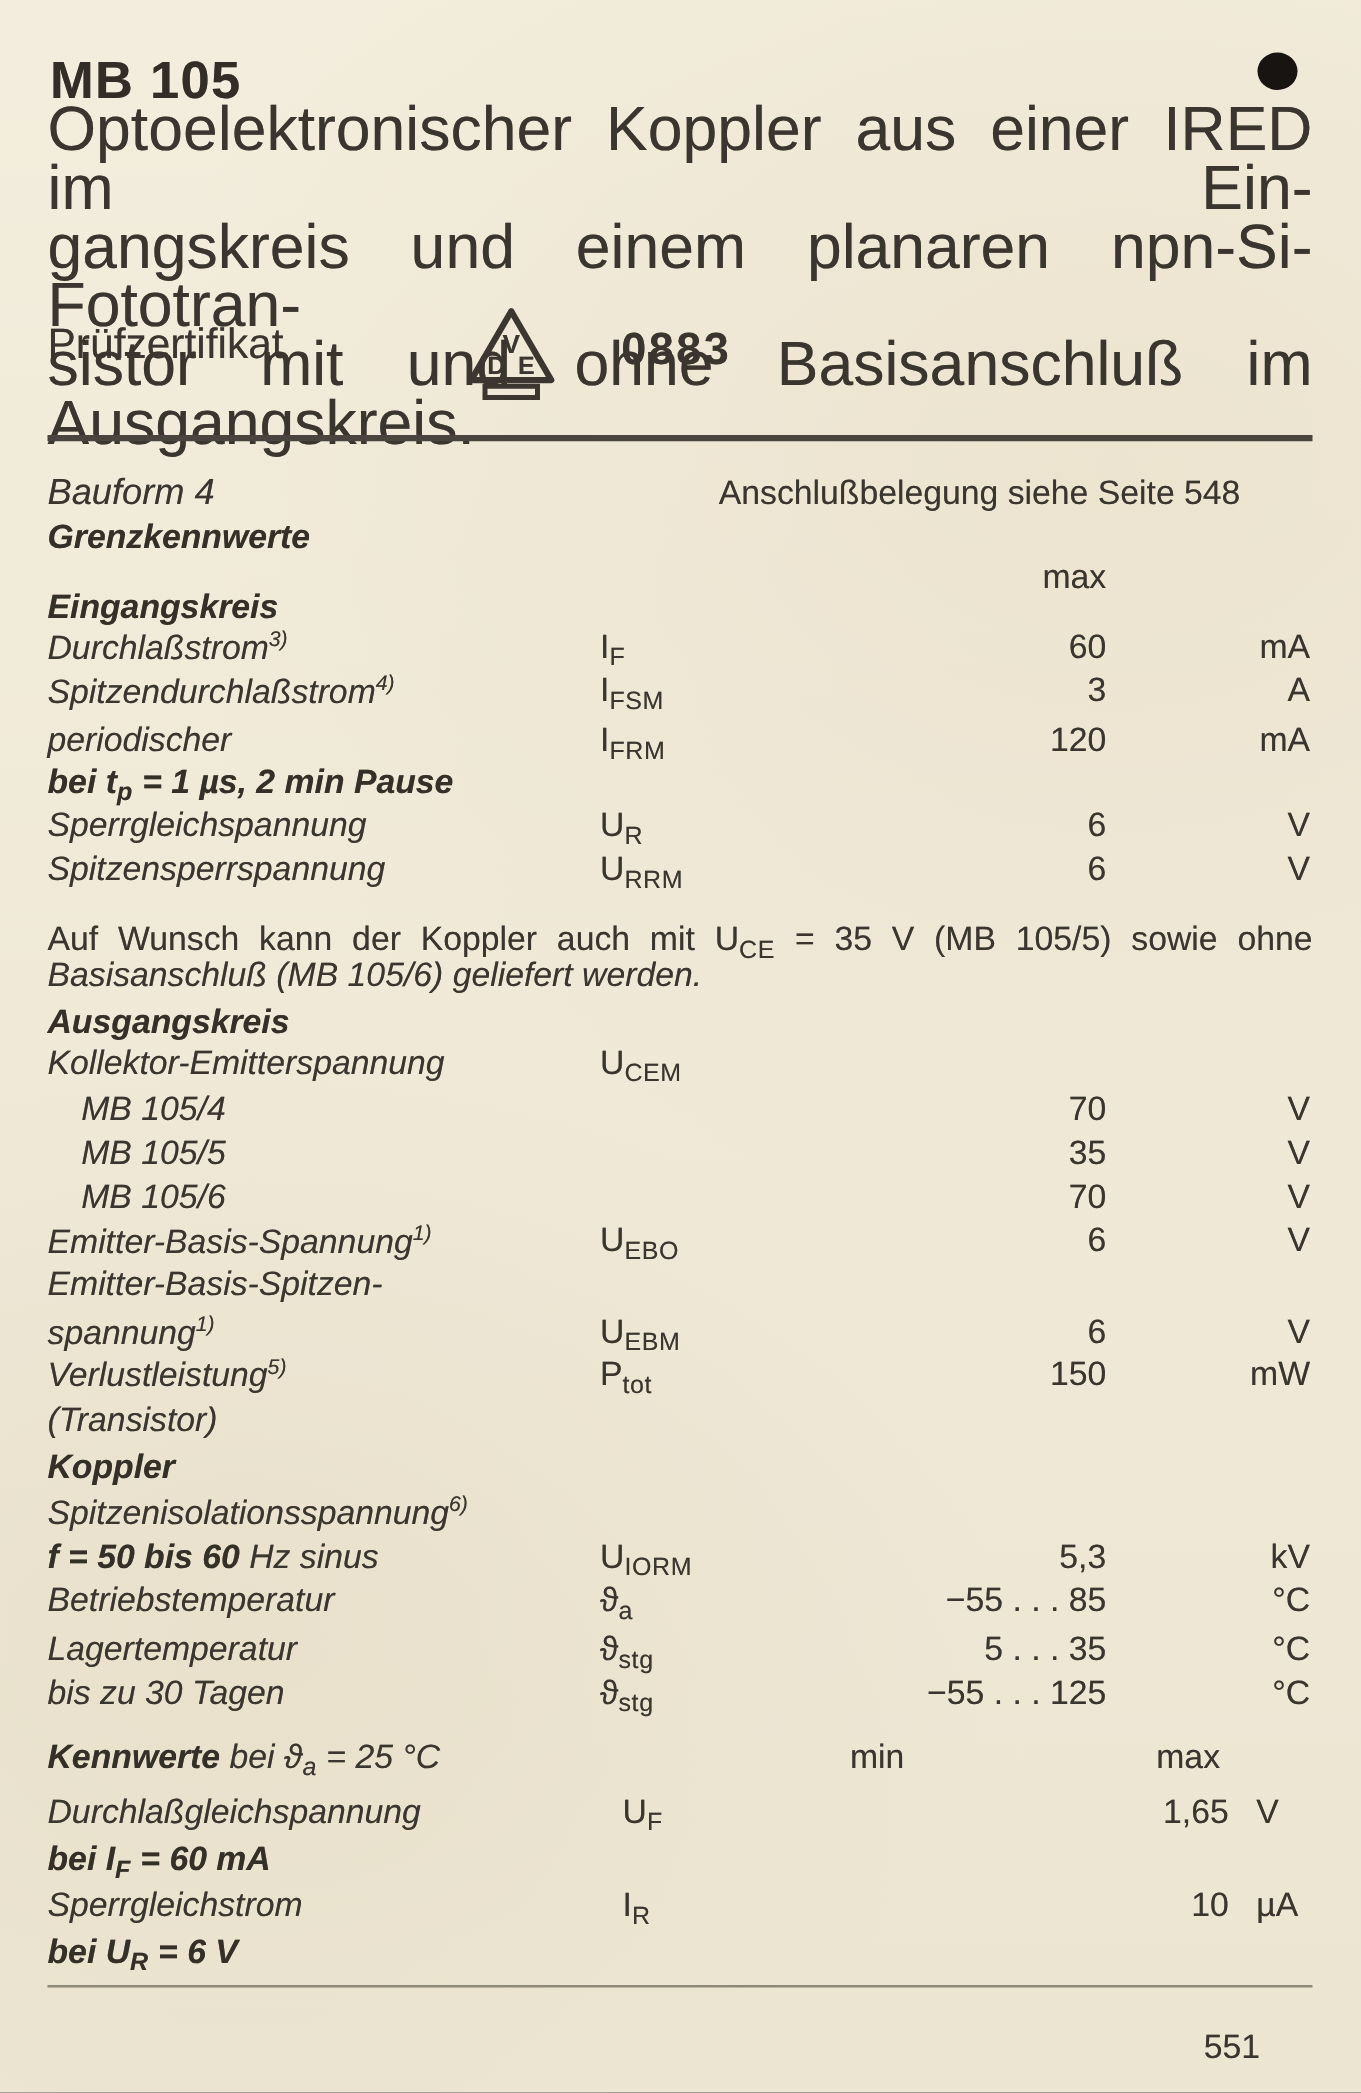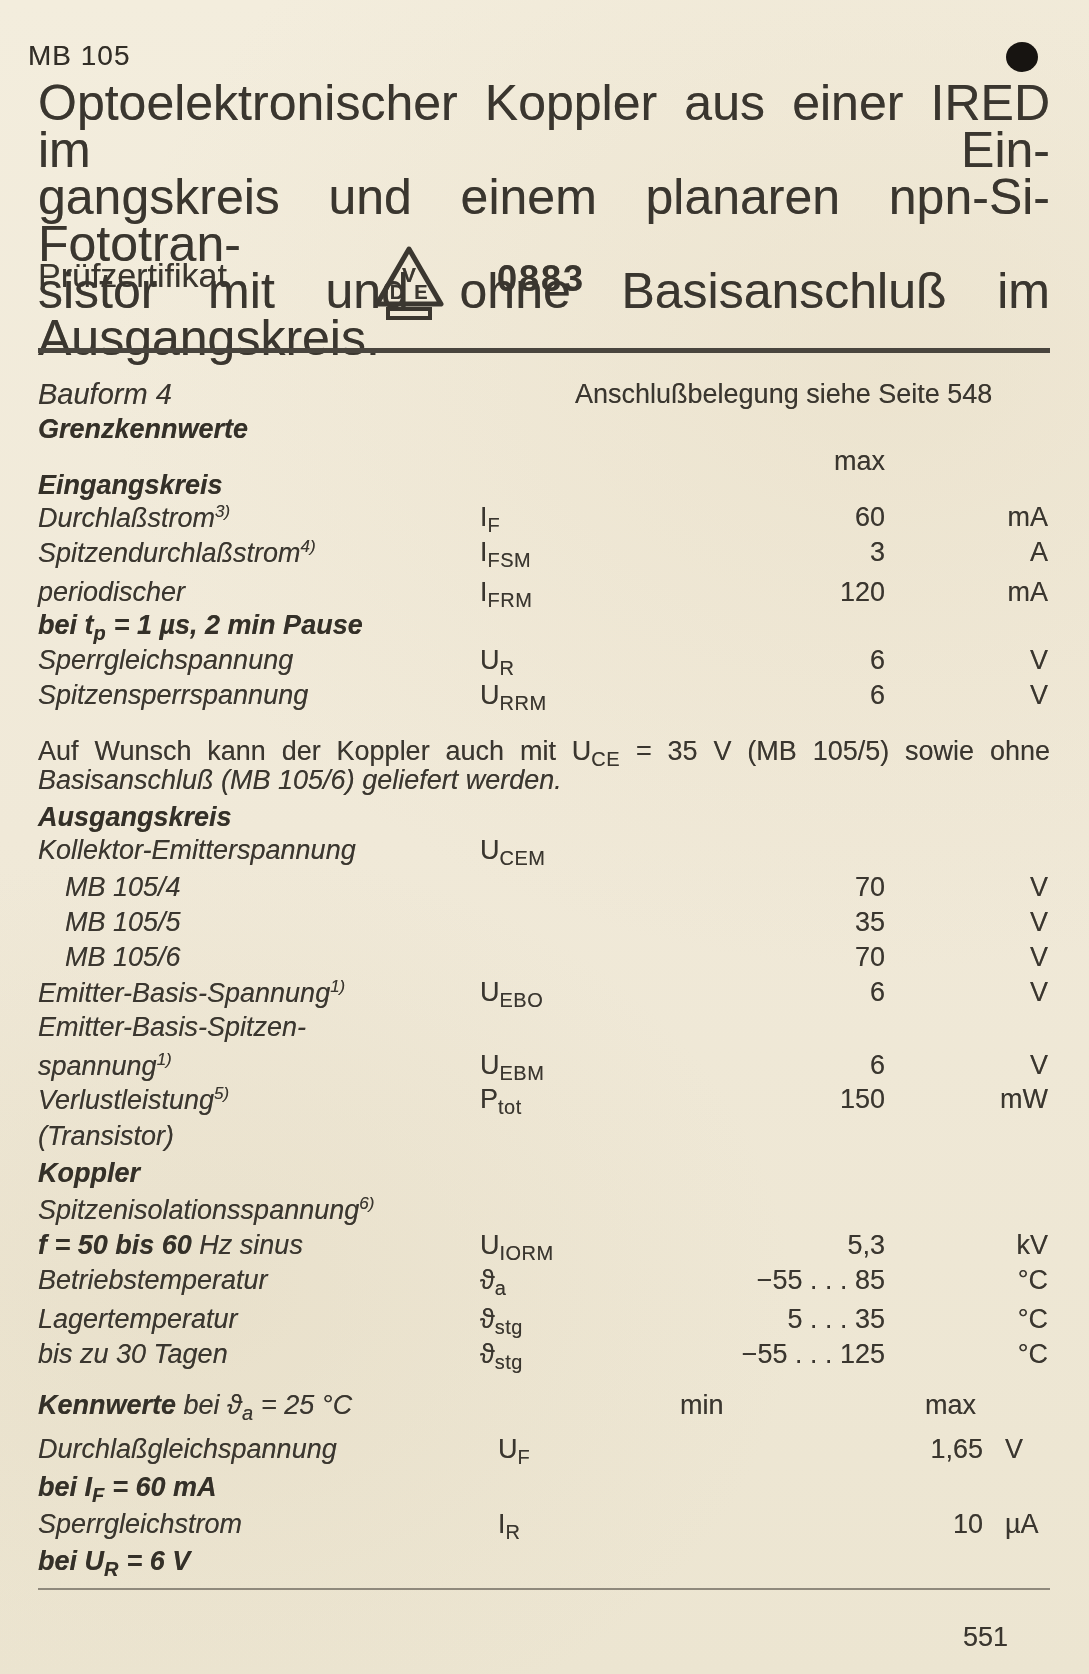--- a/index.html
+++ b/index.html
@@ -7,21 +7,21 @@
     position:relative;width:1089px;height:1674px;overflow:hidden;
     font-family:"Liberation Sans","DejaVu Sans",sans-serif;
     color:#3a362f;
     background:
       radial-gradient(120% 60% at 82% 22%, rgba(226,214,186,0.35), rgba(0,0,0,0) 60%),
       radial-gradient(100% 50% at 18% 78%, rgba(221,210,183,0.30), rgba(0,0,0,0) 55%),
       linear-gradient(180deg,#f3eddd 0%,#f0e9d8 50%,#ece5d1 100%);
     text-shadow:0 0 0.5px rgba(58,54,47,0.55);
   }
   .abs{position:absolute;}
-  .title{left:28px;top:40px;font-size:28px;font-weight:normal;letter-spacing:1px;color:#322e27;}
+  .title{left:40px;top:40px;font-size:42px;font-weight:bold;letter-spacing:1px;color:#322e27;}
   .dot{left:1006px;top:42px;width:32px;height:30px;border-radius:50%;background:#171411;}
   .desc{left:38px;top:80px;width:1012px;font-size:50px;line-height:47px;color:#3a362f;}
   .jline{text-align:justify;text-align-last:justify;}
   .certlab{left:38px;top:256px;font-size:34px;font-weight:normal;}
   .certnum{left:497px;top:258px;font-size:36px;font-weight:bold;letter-spacing:2px;}
   .vde{left:368px;top:242px;}
   .rule1{left:38px;top:348px;width:1012px;height:5px;background:#49453e;}
   .rule2{left:38px;top:1588px;width:1012px;height:2px;background:#8f897c;}
   .r{position:absolute;left:38px;width:1012px;height:36px;font-size:27px;white-space:nowrap;}
   .lab{position:absolute;left:0;top:0;font-style:italic;}

